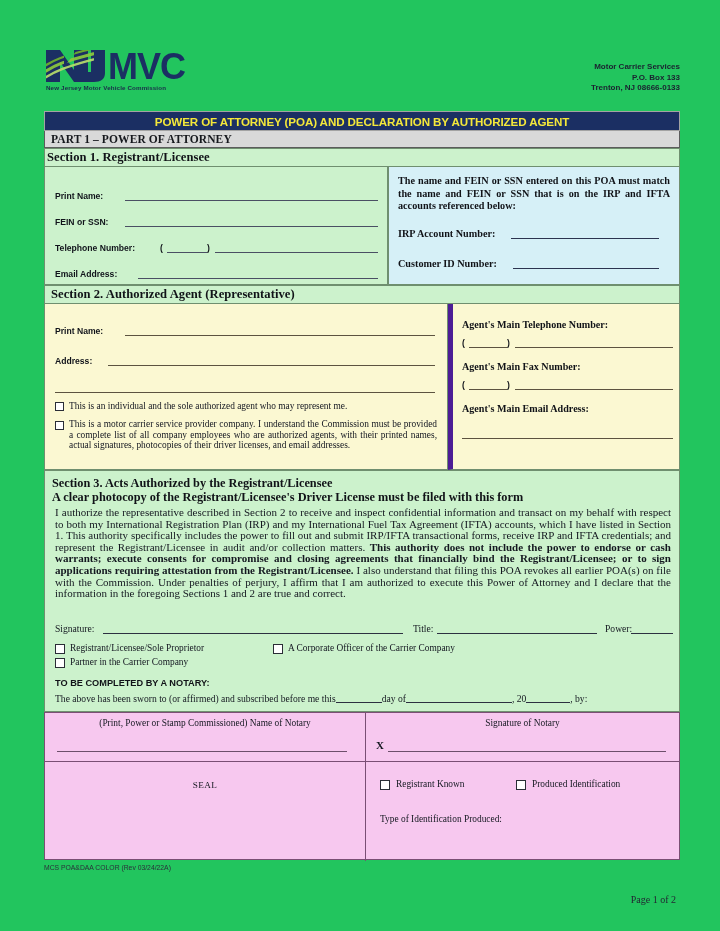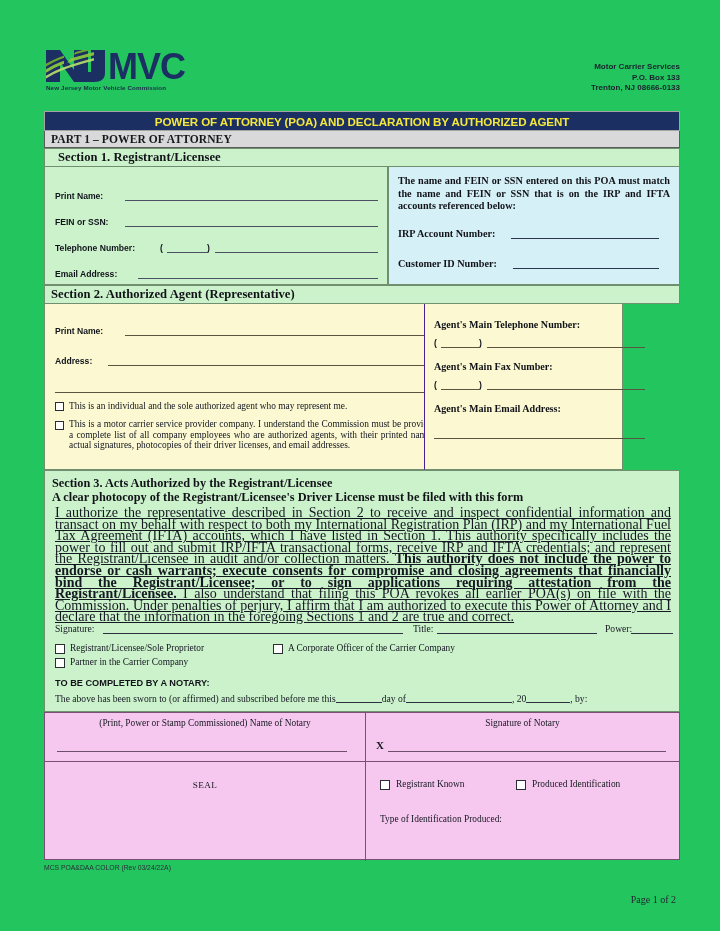--- a/index.html
+++ b/index.html
@@ -94,21 +94,21 @@
   .green  { background: #ccf2cc; }
   .blue   { background: #d6f0f7; }
   .yellow { background: #fbf8d2; }
   .pink   { background: #f7c8ef; }
 
   .bx { position: absolute; border: 1px solid #6f8f6f; }
 
   
   #sec1-head {
     left: 44px; top: 148px; width: 636px; height: 19px;
-    display: flex; align-items: center; padding-left: 13px;
+    display: flex; align-items: center; padding-left: 2px;
     border-color: #6f8f6f;
   }
   #sec1-left {
     left: 44px; top: 167px; width: 344px; height: 118px;
     border-top: none;
   }
   #sec1-right {
     left: 388px; top: 167px; width: 292px; height: 118px;
     border-top: none; border-left: 1px solid #6f8f6f;
   }
@@ -154,22 +154,22 @@
   
   #sec2-head {
     left: 44px; top: 285px; width: 636px; height: 19px;
     display: flex; align-items: center; padding-left: 6px;
   }
   #sec2-left {
     left: 44px; top: 304px; width: 404px; height: 166px;
     border-top: none;
   }
   #sec2-right {
-    left: 424px; top: 304px; width: 199px; height: 166px;
-    border-top: none; border-left: 1px solid #4c1d95;
+    left: 448px; top: 304px; width: 232px; height: 166px;
+    border-top: none; border-left: 5px solid #4c1d95;
   }
   .agent-lbl {
     position: absolute;
     font-size: 10.1px;
     font-weight: bold;
     color: #111318;
     white-space: nowrap;
   }
   .cbox {
     position: absolute;
@@ -193,25 +193,24 @@
     position: absolute; left: 7px; top: 5px;
     font-size: 12.3px; font-weight: bold; color: #111318;
   }
   .s3-h2 {
     position: absolute; left: 7px; top: 19px;
     font-size: 12.3px; font-weight: bold; color: #111318;
   }
   .s3-body {
     position: absolute;
     left: 10px; top: 36px; width: 616px;
-    font-size: 14px;
+    font-size: 11px;
     color: #141820;
     line-height: 11.6px;
     text-align: justify;
-    text-decoration: underline;
   }
   .s3-body b { font-weight: bold; }
   .sig-lbl { position: absolute; font-size: 9.6px; color: #141820; }
 
   .notary-hd {
     position: absolute; left: 10px; top: 207px;
     font-family: "Liberation Sans", sans-serif;
     font-size: 9.2px; font-weight: bold; color: #111318;
   }
   .notary-line {

